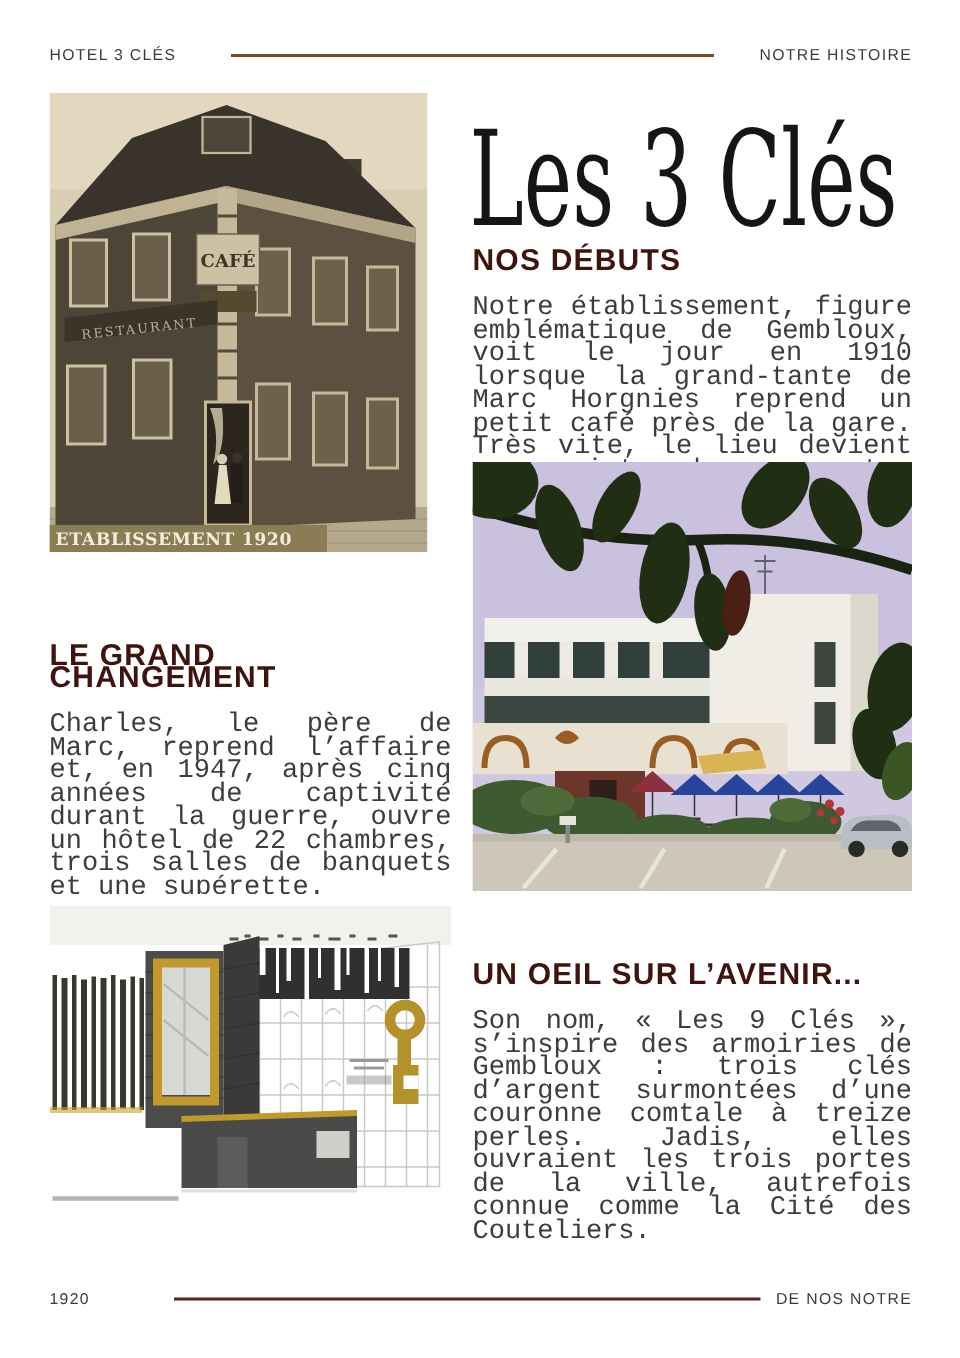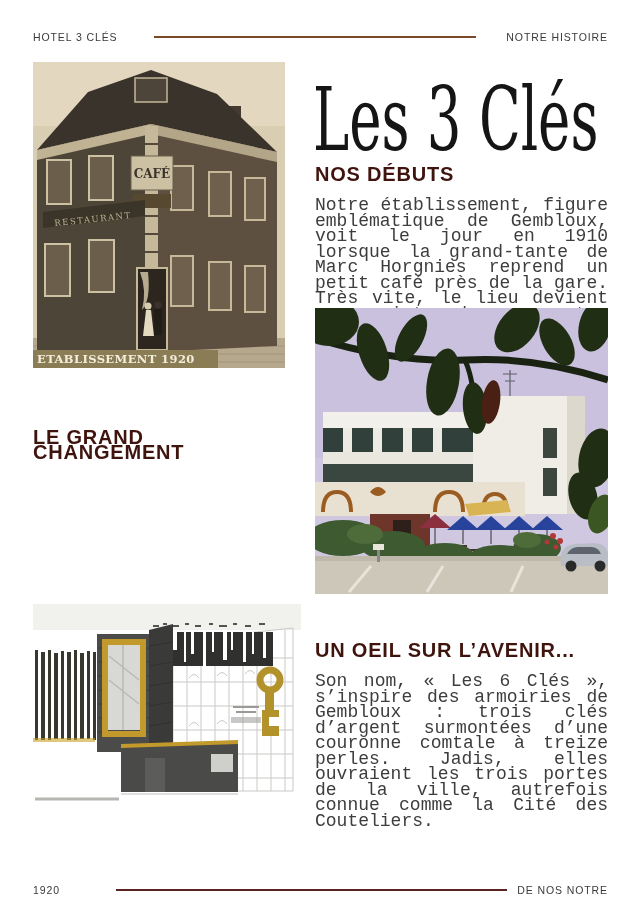--- a/index.html
+++ b/index.html
@@ -5,21 +5,21 @@
   html,body{margin:0;padding:0;background:#ffffff;}
   .page{position:relative;width:640px;height:905px;background:#fff;overflow:hidden;
         font-family:"Liberation Sans",sans-serif;}
 
   
   .meta{position:absolute;left:33px;right:32px;display:flex;align-items:center;
         color:#3a3a3a;font-size:10.5px;letter-spacing:0.9px;}
   .meta .rule{height:2px;flex:1;}
   .header{top:31px;}
   .header .rule{margin:0 30px 0 36px;background:var(--header-rule,#7a4a28);}
-  .footer{top:884px;align-items:center;}
+  .footer{top:860px;align-items:center;}
   .footer .rule{margin:0 10px 0 56px;background:var(--footer-rule,#5c2323);}
 
   
   .title{position:absolute;left:313px;top:76px;margin:0;white-space:nowrap;
          font-family:"DejaVu Serif",serif;font-weight:400;font-size:88px;line-height:1;
          color:#151515;transform:scale(0.62,1);transform-origin:0 0;}
 
   
   .sec{position:absolute;}
   #sec-debuts{left:315px;top:167px;width:293px;}
@@ -99,20 +99,21 @@
 
   <h1 class="title">Les 3 Clés</h1>
 
   <div class="sec" id="sec-debuts">
     <h3>NOS DÉBUTS</h3>
     <p>Notre établissement, figure emblématique de Gembloux, voit le jour en 1910 lorsque la grand-tante de Marc Horgnies reprend un petit café près de la gare. Très vite, le lieu devient un point de rencontre prisé, fréquenté par les entreprises locales et les voyageurs faisant halte entre Wavre et Namur.</p>
   </div>
 
   <div class="sec" id="sec-changement">
     <h3>LE GRAND CHANGEMENT</h3>
+    <p>Charles, le père de Marc, reprend l’affaire et, en 1947, après cinq années de captivité durant la guerre, ouvre un hôtel de 22 chambres, trois salles de banquets et une supérette.</p>
   </div>
 
   <div class="photo" id="photo-color">
     <svg viewBox="0 0 293 286" preserveAspectRatio="none">
       <rect width="293" height="286" fill="#c9c1de"></rect>
       <rect y="150" width="293" height="136" fill="#cfc8e0"></rect>
       <path d="M195,62 v32 M188,66 h14 M190,73 h10" stroke="#60606a" stroke-width="1.2" fill="none"></path>
       <rect x="150" y="88" width="120" height="118" fill="#efede6"></rect>
       <rect x="252" y="88" width="18" height="118" fill="#dcd8cc"></rect>
       <rect x="228" y="120" width="14" height="30" fill="#3c463f"></rect>
@@ -188,21 +189,21 @@
           <ellipse cx="268" cy="188" rx="14" ry="24" transform="rotate(-14 268 188)"></ellipse>
         </g>
         <ellipse cx="176" cy="94" rx="9" ry="22" transform="rotate(8 176 94)" fill="#4a1f14"></ellipse>
         <ellipse cx="286" cy="206" rx="12" ry="20" transform="rotate(18 286 206)" fill="#3c5623"></ellipse>
       </g>
     </svg>
   </div>
 
   <div class="sec" id="sec-avenir">
     <h3>UN OEIL SUR L’AVENIR...</h3>
-    <p>Son nom, « Les 6 Clés », s’inspire des armoiries de Gembloux : trois clés d’argent surmontées d’une couronne comtale à treize perles. Jadis, elles ouvraient les trois portes de la ville, autrefois connue comme la Cité des Couteliers.</p>
+    <p>Son nom, « Les 9 Clés », s’inspire des armoiries de Gembloux : trois clés d’argent surmontées d’une couronne comtale à treize perles. Jadis, elles ouvraient les trois portes de la ville, autrefois connue comme la Cité des Couteliers.</p>
   </div>
 
   <div class="photo" id="render">
     <svg viewBox="0 0 268 220" preserveAspectRatio="none">
       <rect width="268" height="220" fill="#ffffff"></rect>
       <rect x="0" y="8" width="268" height="26" fill="#f1f1ee"></rect>
       <g stroke="#c9c9c5" stroke-width="1" fill="none">
         <path d="M140,45 L260,32 L260,195 L140,195 z"></path>
         <path d="M140,62 H260 M140,86 H260 M140,110 H260 M140,134 H260 M140,158 H260 M140,182 H260"></path>
         <path d="M154,45 V195 M168,44 V195 M182,42 V195 M196,41 V195 M210,39 V195 M224,37 V195 M238,36 V195 M252,34 V195"></path>

